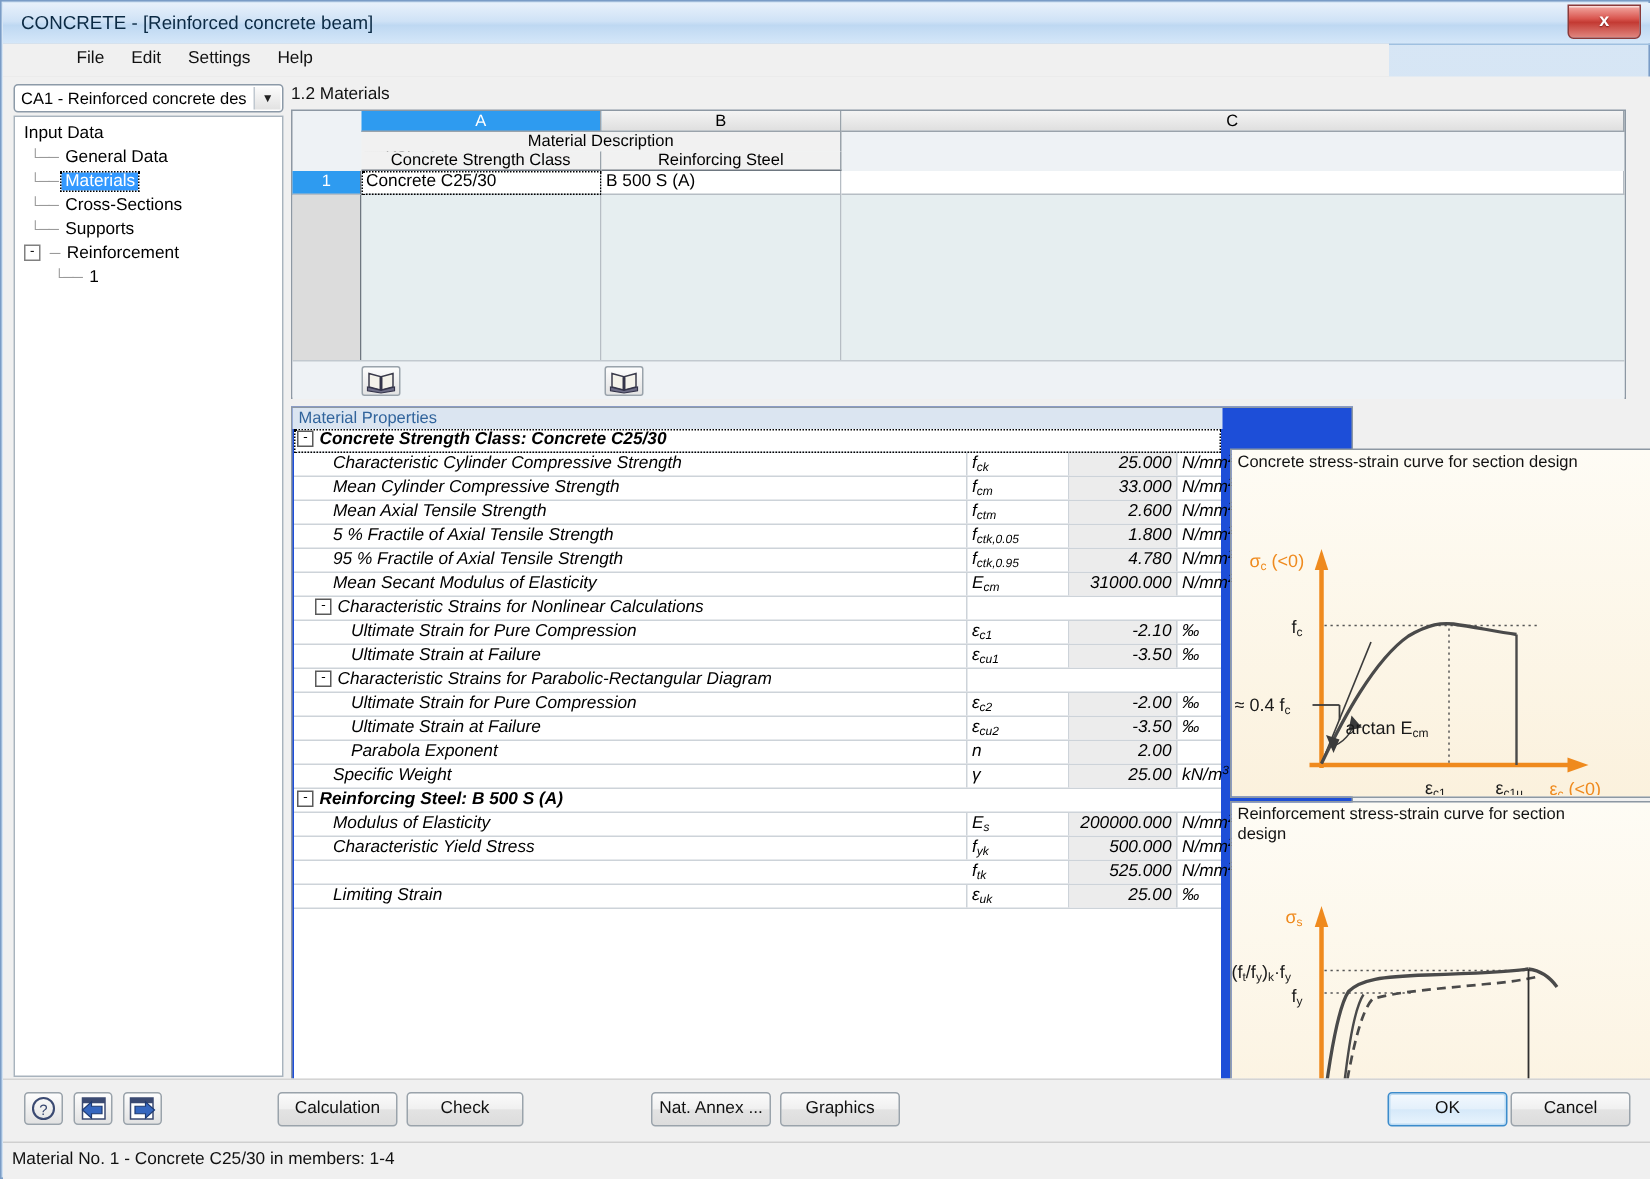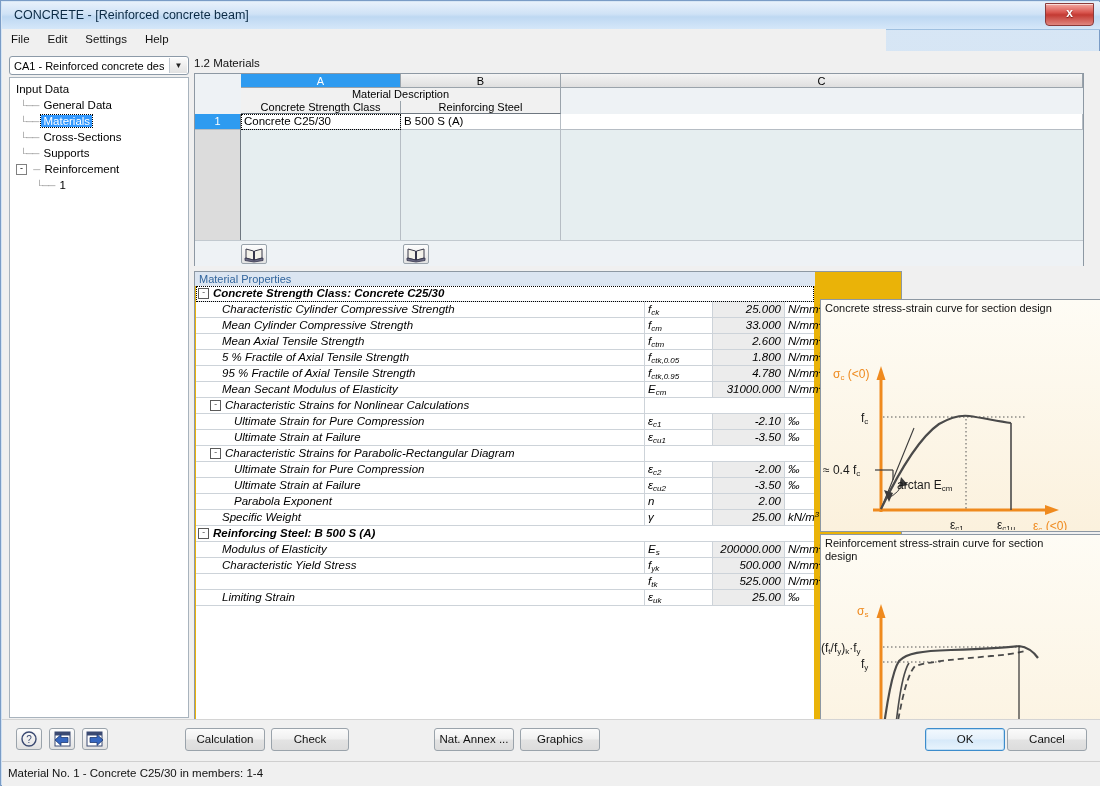--- a/index.html
+++ b/index.html
@@ -32,21 +32,21 @@
     box-shadow:inset 0 1px 0 rgba(255,255,255,.6);
     cursor:pointer;
   }
   #closebtn span{
     display:block;text-align:center;line-height:19px;color:#fff;
     font-weight:bold;font-size:12px;text-shadow:0 1px 1px #7a1d18;
   }
   
   #menubar{
     position:absolute;left:1px;top:28px;width:884px;height:22px;
-    background:#f0f0f0;border-bottom:1px solid #dcdcdc;
+    background:#f0f0f0;border-bottom:1px solid #dcdcdc;padding-left:40px;
   }
   .menuitem{
     position:relative;display:inline-block;padding:4px 9px 3px 9px;
     font-size:11.5px;color:#111;cursor:default;
   }
   
   #client{
     position:absolute;left:1px;top:50px;width:1098px;height:711px;
     background:#f0f0f0;
   }
@@ -138,21 +138,21 @@
   }
   .libbtn{
     position:absolute;top:3px;width:26px;height:20px;box-sizing:border-box;
     border:1px solid #9aa3ab;border-radius:2px;
     background:linear-gradient(to bottom,#fdfdfd,#e3e3e3);
     cursor:pointer;
   }
   
   #mpbox{
     position:absolute;left:0;top:220px;width:708px;height:484px;
-    box-sizing:border-box;border:1px solid #8d98a3;background:#eab308;
+    box-sizing:border-box;border:1px solid #8d98a3;background:#1d4ed8;
   }
   #mphdr{
     position:absolute;left:0;top:0;width:620px;height:14px;
     background:#dbe5f1;color:#31649c;font-size:11px;padding-left:4px;
     line-height:14px;box-sizing:border-box;
   }
   #mplist{position:absolute;left:1px;top:14px;width:618px;height:446px;background:#fff;}
   .prow{position:absolute;left:0;width:618px;height:16px;box-sizing:border-box;
         border-bottom:1px solid #cdd3d9;font-style:italic;}
   .pdesc{

